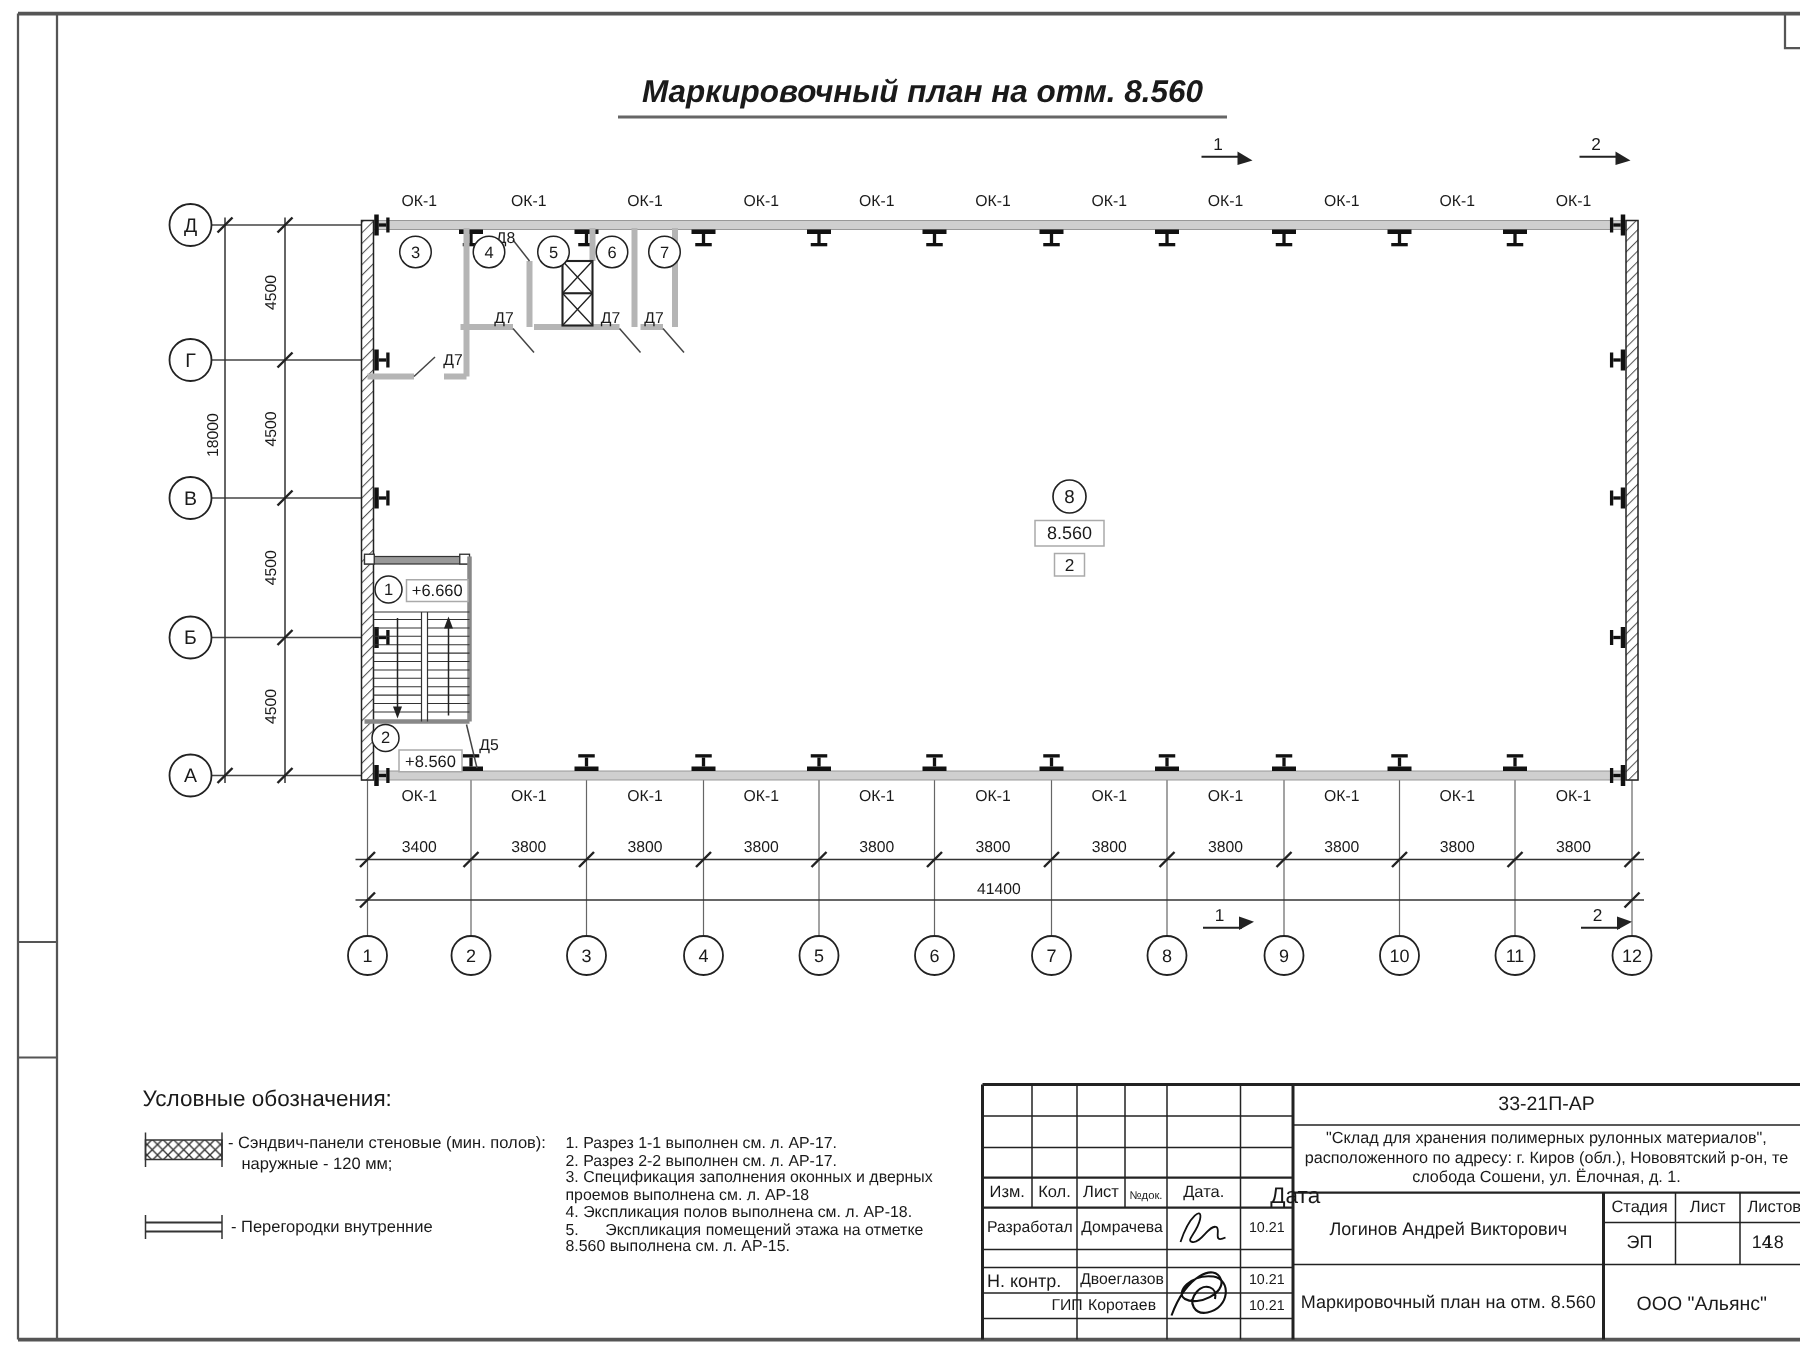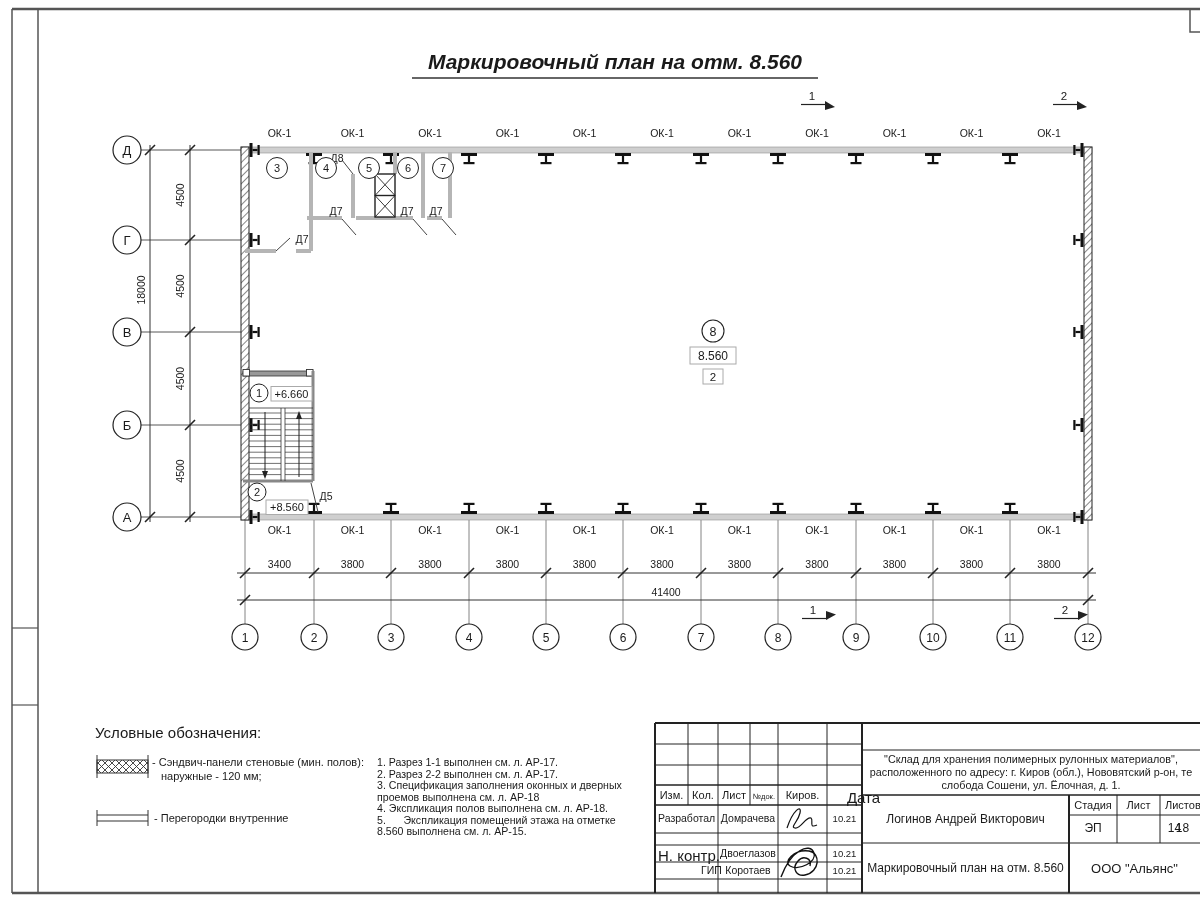--- a/index.html
+++ b/index.html
@@ -516,36 +516,37 @@
 <div class="abs notes">
   <div>1. Разрез 1-1 выполнен см. л. АР-17.</div>
   <div>2. Разрез 2-2 выполнен см. л. АР-17.</div>
   <div>3. Спецификация заполнения оконных и дверных</div>
   <div>проемов выполнена см. л. АР-18</div>
   <div>4. Экспликация полов выполнена см. л. АР-18.</div>
   <div>5.      Экспликация помещений этажа на отметке</div>
   <div>8.560 выполнена см. л. АР-15.</div>
 </div>
 
+<div class="abs tb tb-center" style="left:862px;top:728px;width:338px;font-size:13px;">33-21П-АР</div>
 <div class="abs tb tb-center" style="left:862px;top:753px;width:338px;font-size:10.8px;">"Склад для хранения полимерных рулонных материалов",</div>
 <div class="abs tb tb-center" style="left:862px;top:766px;width:338px;font-size:10.8px;white-space:nowrap;">расположенного по адресу: г. Киров (обл.), Нововятский р-он, те</div>
 <div class="abs tb tb-center" style="left:862px;top:779px;width:338px;font-size:10.8px;">слобода Сошени, ул. Ёлочная, д. 1.</div>
 
 <div class="abs tb tb-center" style="left:655px;top:789px;width:33px;font-size:11px;">Изм.</div>
 <div class="abs tb tb-center" style="left:688px;top:789px;width:30px;font-size:11px;">Кол.</div>
 <div class="abs tb tb-center" style="left:718px;top:789px;width:32px;font-size:11px;">Лист</div>
 <div class="abs tb tb-center" style="left:750px;top:792px;width:28px;font-size:7.5px;">№док.</div>
-<div class="abs tb tb-center" style="left:778px;top:789px;width:49px;font-size:11px;">Киров.</div>
+<div class="abs tb tb-center" style="left:778px;top:789px;width:49px;font-size:11px;">Дата.</div>
 <div class="abs tb tb-center" style="left:846px;top:789px;width:35px;font-size:15px;">Дата</div>
 
 <div class="abs" style="left:658px;top:812px;font-size:10.5px;">Разработал</div>
 <div class="abs tb-center" style="left:718px;top:812px;width:60px;font-size:10.5px;">Домрачева</div>
 <div class="abs tb-center" style="left:827px;top:813px;width:35px;font-size:9.5px;">10.21</div>
 
-<div class="abs" style="left:658px;top:847px;font-size:15px;">Н. контр.</div>
+<div class="abs" style="left:658px;top:847px;font-size:12px;">Н. контр.</div>
 <div class="abs tb-center" style="left:718px;top:847px;width:60px;font-size:10.5px;">Двоеглазов</div>
 <div class="abs tb-center" style="left:827px;top:848px;width:35px;font-size:9.5px;">10.21</div>
 
 <div class="abs" style="left:658px;top:864px;font-size:10.5px;margin-left:43px;">ГИП</div>
 <div class="abs tb-center" style="left:718px;top:864px;width:60px;font-size:10.5px;">Коротаев</div>
 <div class="abs tb-center" style="left:827px;top:865px;width:35px;font-size:9.5px;">10.21</div>
 
 <div class="abs tb tb-center" style="left:862px;top:812px;width:207px;">Логинов Андрей Викторович</div>
 <div class="abs tb tb-center" style="left:862px;top:861px;width:207px;">Маркировочный план на отм. 8.560</div>
 <div class="abs tb tb-center" style="left:1069px;top:861px;width:131px;font-size:13px;">ООО "Альянс"</div>

